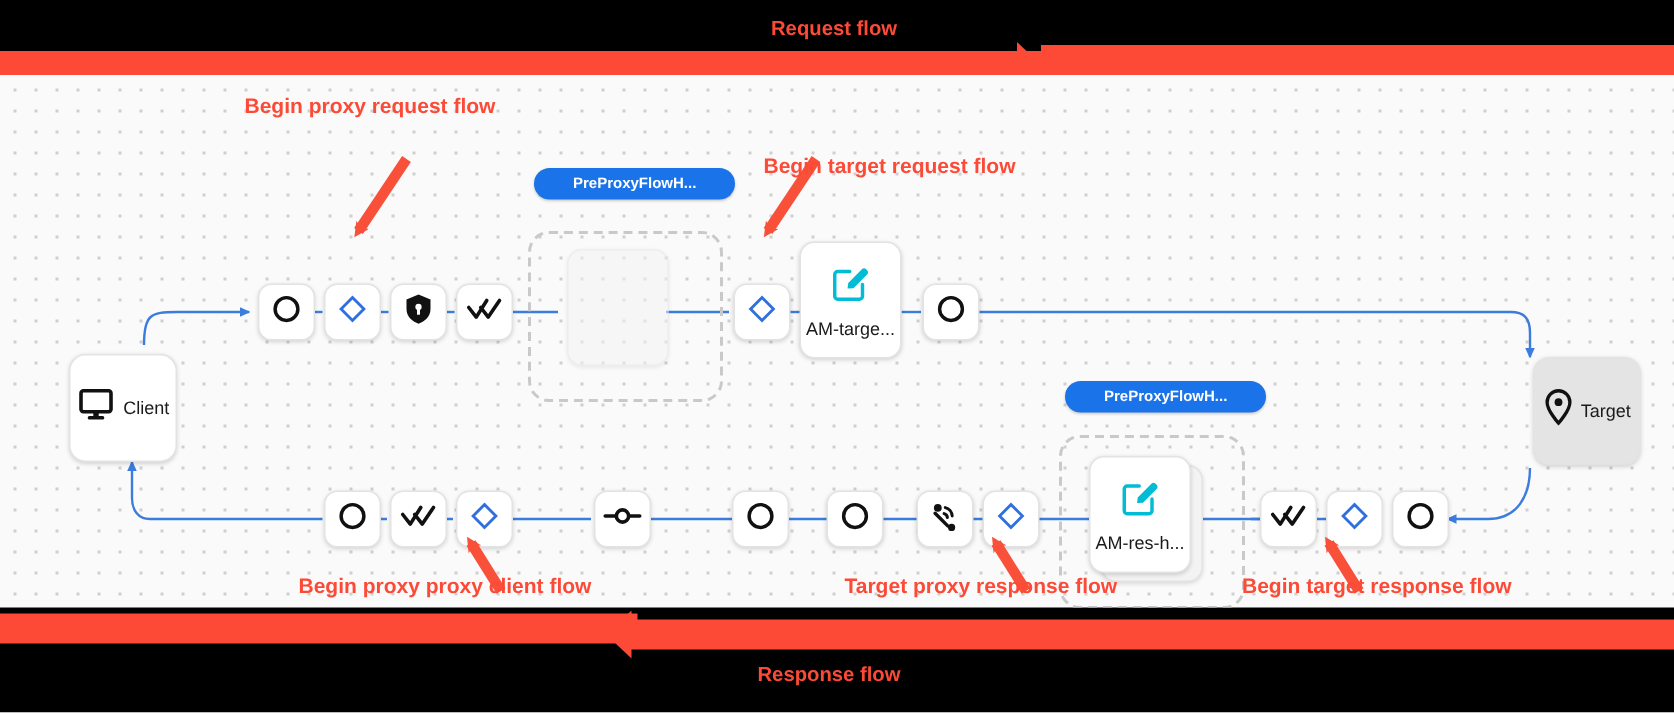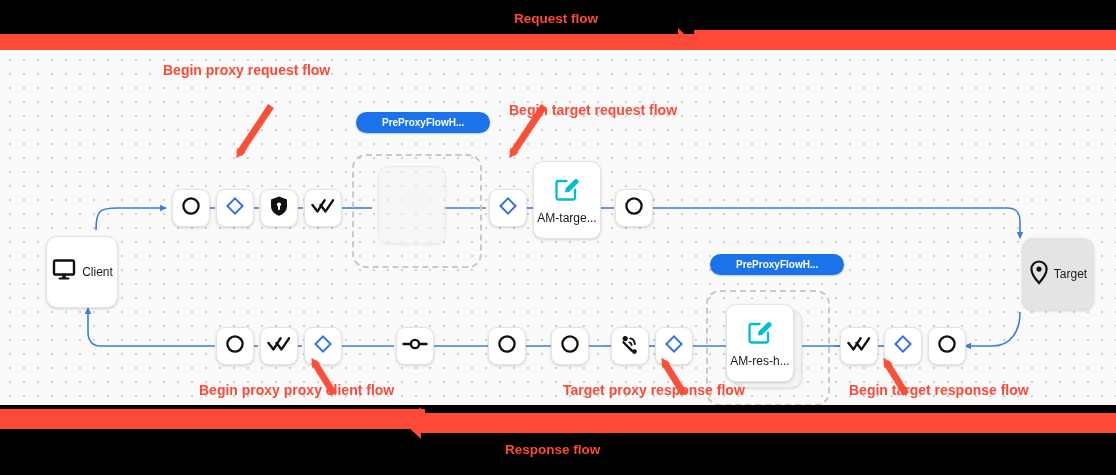--- a/index.html
+++ b/index.html
@@ -410,20 +410,20 @@
   </div>
 
   <div class="annot" style="left:163px; top:62px;">Begin proxy request flow</div>
 
   <div class="annot" style="left:509px; top:74px;margin-top:28px;">Begin target request flow</div>
 
   <div class="annot" style="left:199px; top:382px;">Begin proxy proxy client flow</div>
 
   <div class="annot" style="left:563px; top:382px;">Target proxy response flow</div>
 
-  <div class="annot" style="left:834px; top:382px;padding-left:15px;">Begin target response flow</div>
+  <div class="annot" style="left:813px; top:382px;padding-left:15px;">Begin target response flow</div>
 
   <div class="flowbar" style="left:0px; top:409px; width:425px;"></div>
   <div class="flowbar" style="left:420px; top:413px; width:696px; height:20px;"></div>
   <div class="arrow-left" style="left:404px; top:407px;"></div>
   <div class="flowbar-label" style="left:505px; top:442px;">Response flow</div>
 
 </div>
 
 </body></html>

